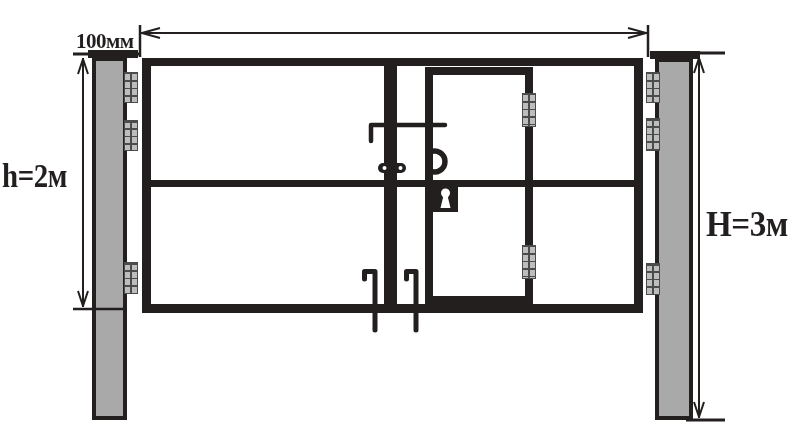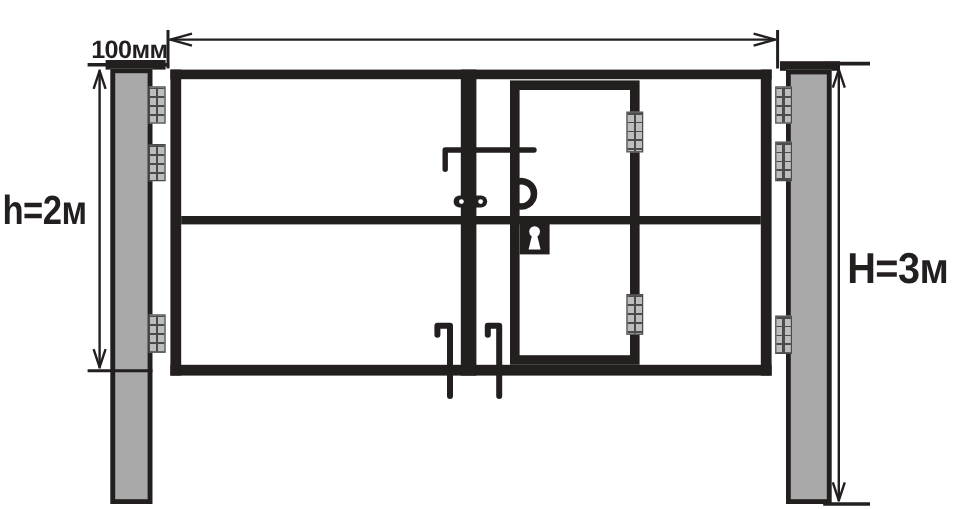--- a/index.html
+++ b/index.html
@@ -6,21 +6,21 @@
     --ink:#231f1f;
     --post-fill:#a9a9a9;
     --hinge-fill:#bdbdbd;
     --hinge-grid:#4b4b4b;
     --background:#ffffff;
   }
   html,body{margin:0;padding:0;background:#fff;}
   .canvas{
     position:relative;width:794px;height:424px;overflow:hidden;
     background:var(--background);
-    font-family:Liberation Sans, sans-serif;
+    font-family:Liberation Serif, serif;
   }
   .bar{position:absolute;background:var(--ink);}
   .post{position:absolute;background:var(--post-fill);border:4px solid var(--ink);box-sizing:border-box;}
   .cap{position:absolute;background:var(--ink);}
   .door{position:absolute;border:8px solid var(--ink);box-sizing:border-box;background:transparent;}
   .hinge{
     position:absolute;width:14px;box-sizing:border-box;
     background-color:var(--hinge-fill);
     border:1.5px solid var(--hinge-grid);
     background-image:

